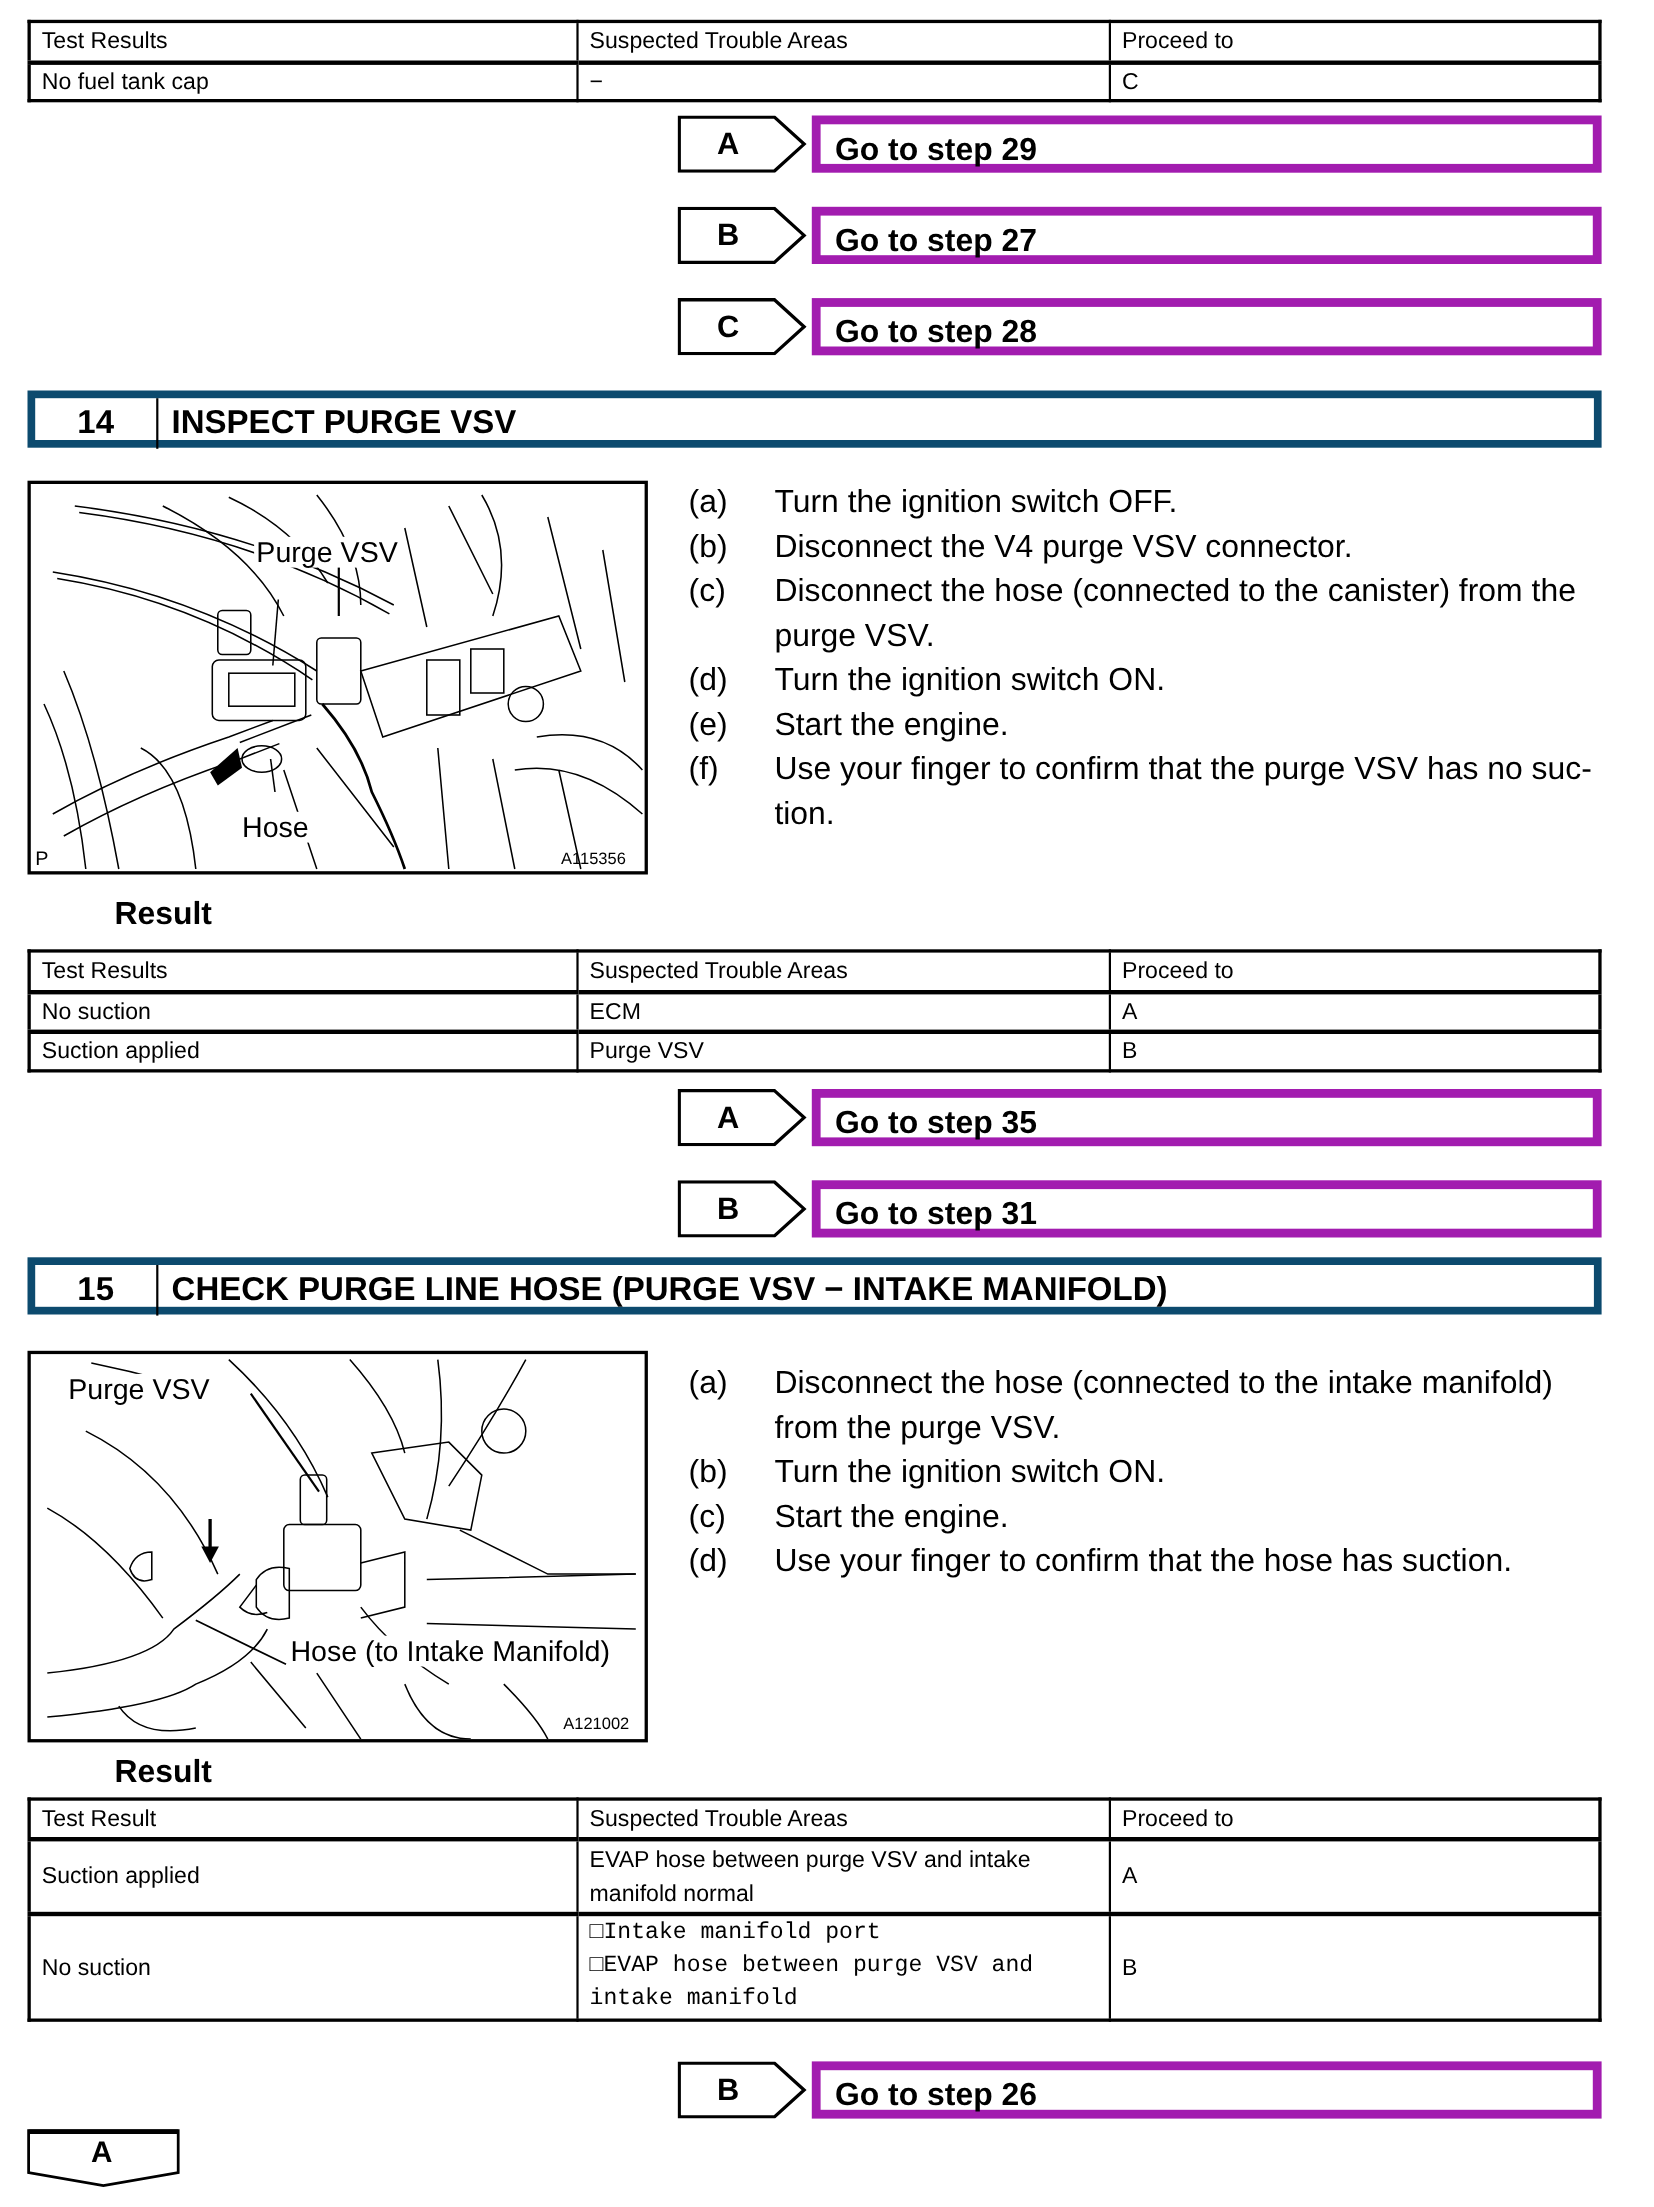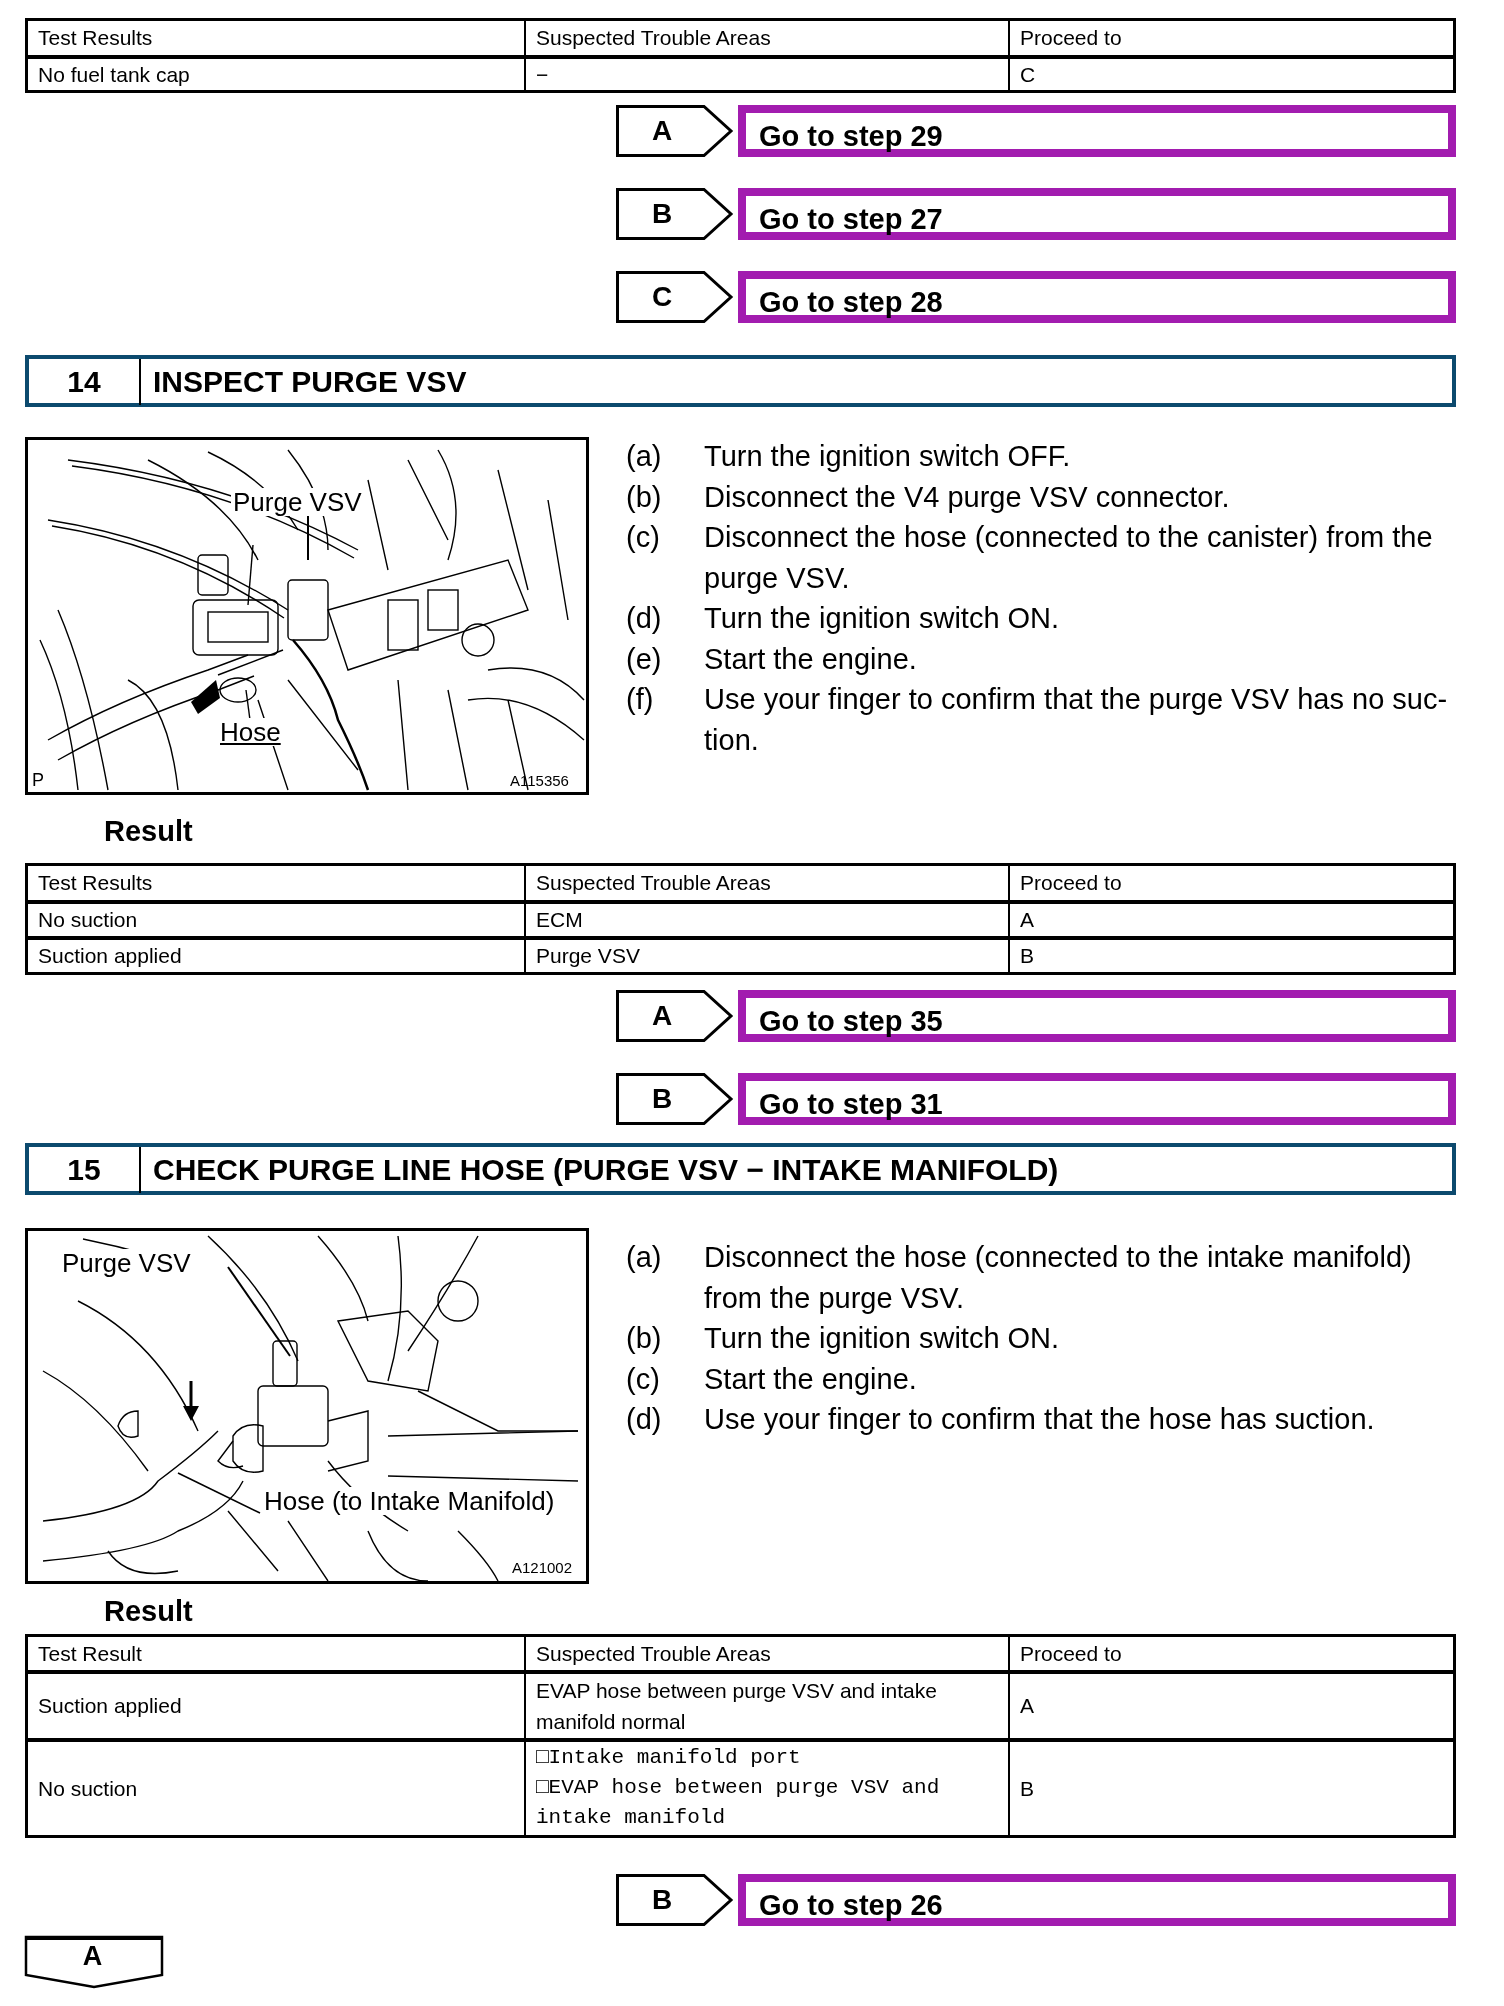--- a/index.html
+++ b/index.html
@@ -21,21 +21,21 @@
     .branch { position: absolute; left: 616px; width: 840px; height: 52px; }
     .branch .letter { position: absolute; left: 0; top: 0; width: 118px; height: 52px; }
     .branch .letter svg { position: absolute; left: 0; top: 0; }
     .branch .letter span { position: absolute; left: 0; width: 92px; top: 0; line-height: 52px;
       text-align: center; font-weight: bold; font-size: 28px; }
     .branch .goto { position: absolute; left: 122px; top: 0; width: 718px; height: 52px;
       border: 8px solid #a21caf; box-sizing: border-box; padding-left: 13px;
       font-weight: bold; font-size: 29px; line-height: 46px; }
 
     
-    .stephdr { position: absolute; left: 25px; width: 1431px; height: 52px; border: 4px solid #0c4a6e;
+    .stephdr { position: absolute; left: 25px; width: 1431px; height: 52px; border: 7px solid #0c4a6e;
       box-sizing: border-box; font-weight: bold; font-size: 30px; }
     .stephdr .num { position: absolute; left: 0; top: 0; width: 110px; height: 46px;
       border-right: 2px solid #000; text-align: center; line-height: 46px; }
     .stephdr .title { position: absolute; left: 124px; top: 0; line-height: 46px; white-space: nowrap; }
 
     
     .figure { position: absolute; left: 25px; width: 564px; border: 3px solid #000; box-sizing: border-box;
       background: #fff; overflow: hidden; }
     .figure svg { position: absolute; left: 0; top: 0; }
     .figlabel { position: absolute; font-size: 26px; background: #fff; line-height: 28px; padding: 0 2px; }
@@ -135,21 +135,21 @@
     <path d="M260 240 L330 330 M230 260 L260 350"></path>
       <path d="M100 240 Q140 260 150 350"></path>
     <path d="M370 240 L380 350 M420 250 L440 350 M480 260 L500 350"></path>
     <path d="M340 40 L360 130 M380 20 L420 100 M470 30 L500 150 M520 60 L540 180"></path>
     <line x1="280" y1="50" x2="280" y2="120" stroke-width="2"></line>
     <polygon points="163,262 188,240 192,258 170,274" fill="#000" stroke="none"></polygon>
     <line x1="225" y1="105" x2="220" y2="165"></line>
       <line x1="222" y1="280" x2="218" y2="250"></line>
   </svg>
   <div class="figlabel" style="left:203px; top:48px;">Purge VSV</div>
-  <div class="figlabel" style="left:190px; top:278px;text-decoration:underline;">Hose</div>
+  <div class="figlabel" style="left:190px; top:298px;">Hose</div>
   <div class="figid" style="left:4px; top:330px; font-size:18px;">P</div>
   <div class="figid" style="left:482px; top:332px;">A115356</div>
 </div>
 
 <div class="steps" style="top:436px;">
   <div class="item"><span class="lbl">(a)</span><span>Turn the ignition switch OFF.</span></div>
   <div class="item"><span class="lbl">(b)</span><span>Disconnect the V4 purge VSV connector.</span></div>
   <div class="item"><span class="lbl">(c)</span><span>Disconnect the hose (connected to the canister) from the purge VSV.</span></div>
   <div class="item"><span class="lbl">(d)</span><span>Turn the ignition switch ON.</span></div>
   <div class="item"><span class="lbl">(e)</span><span>Start the engine.</span></div>

